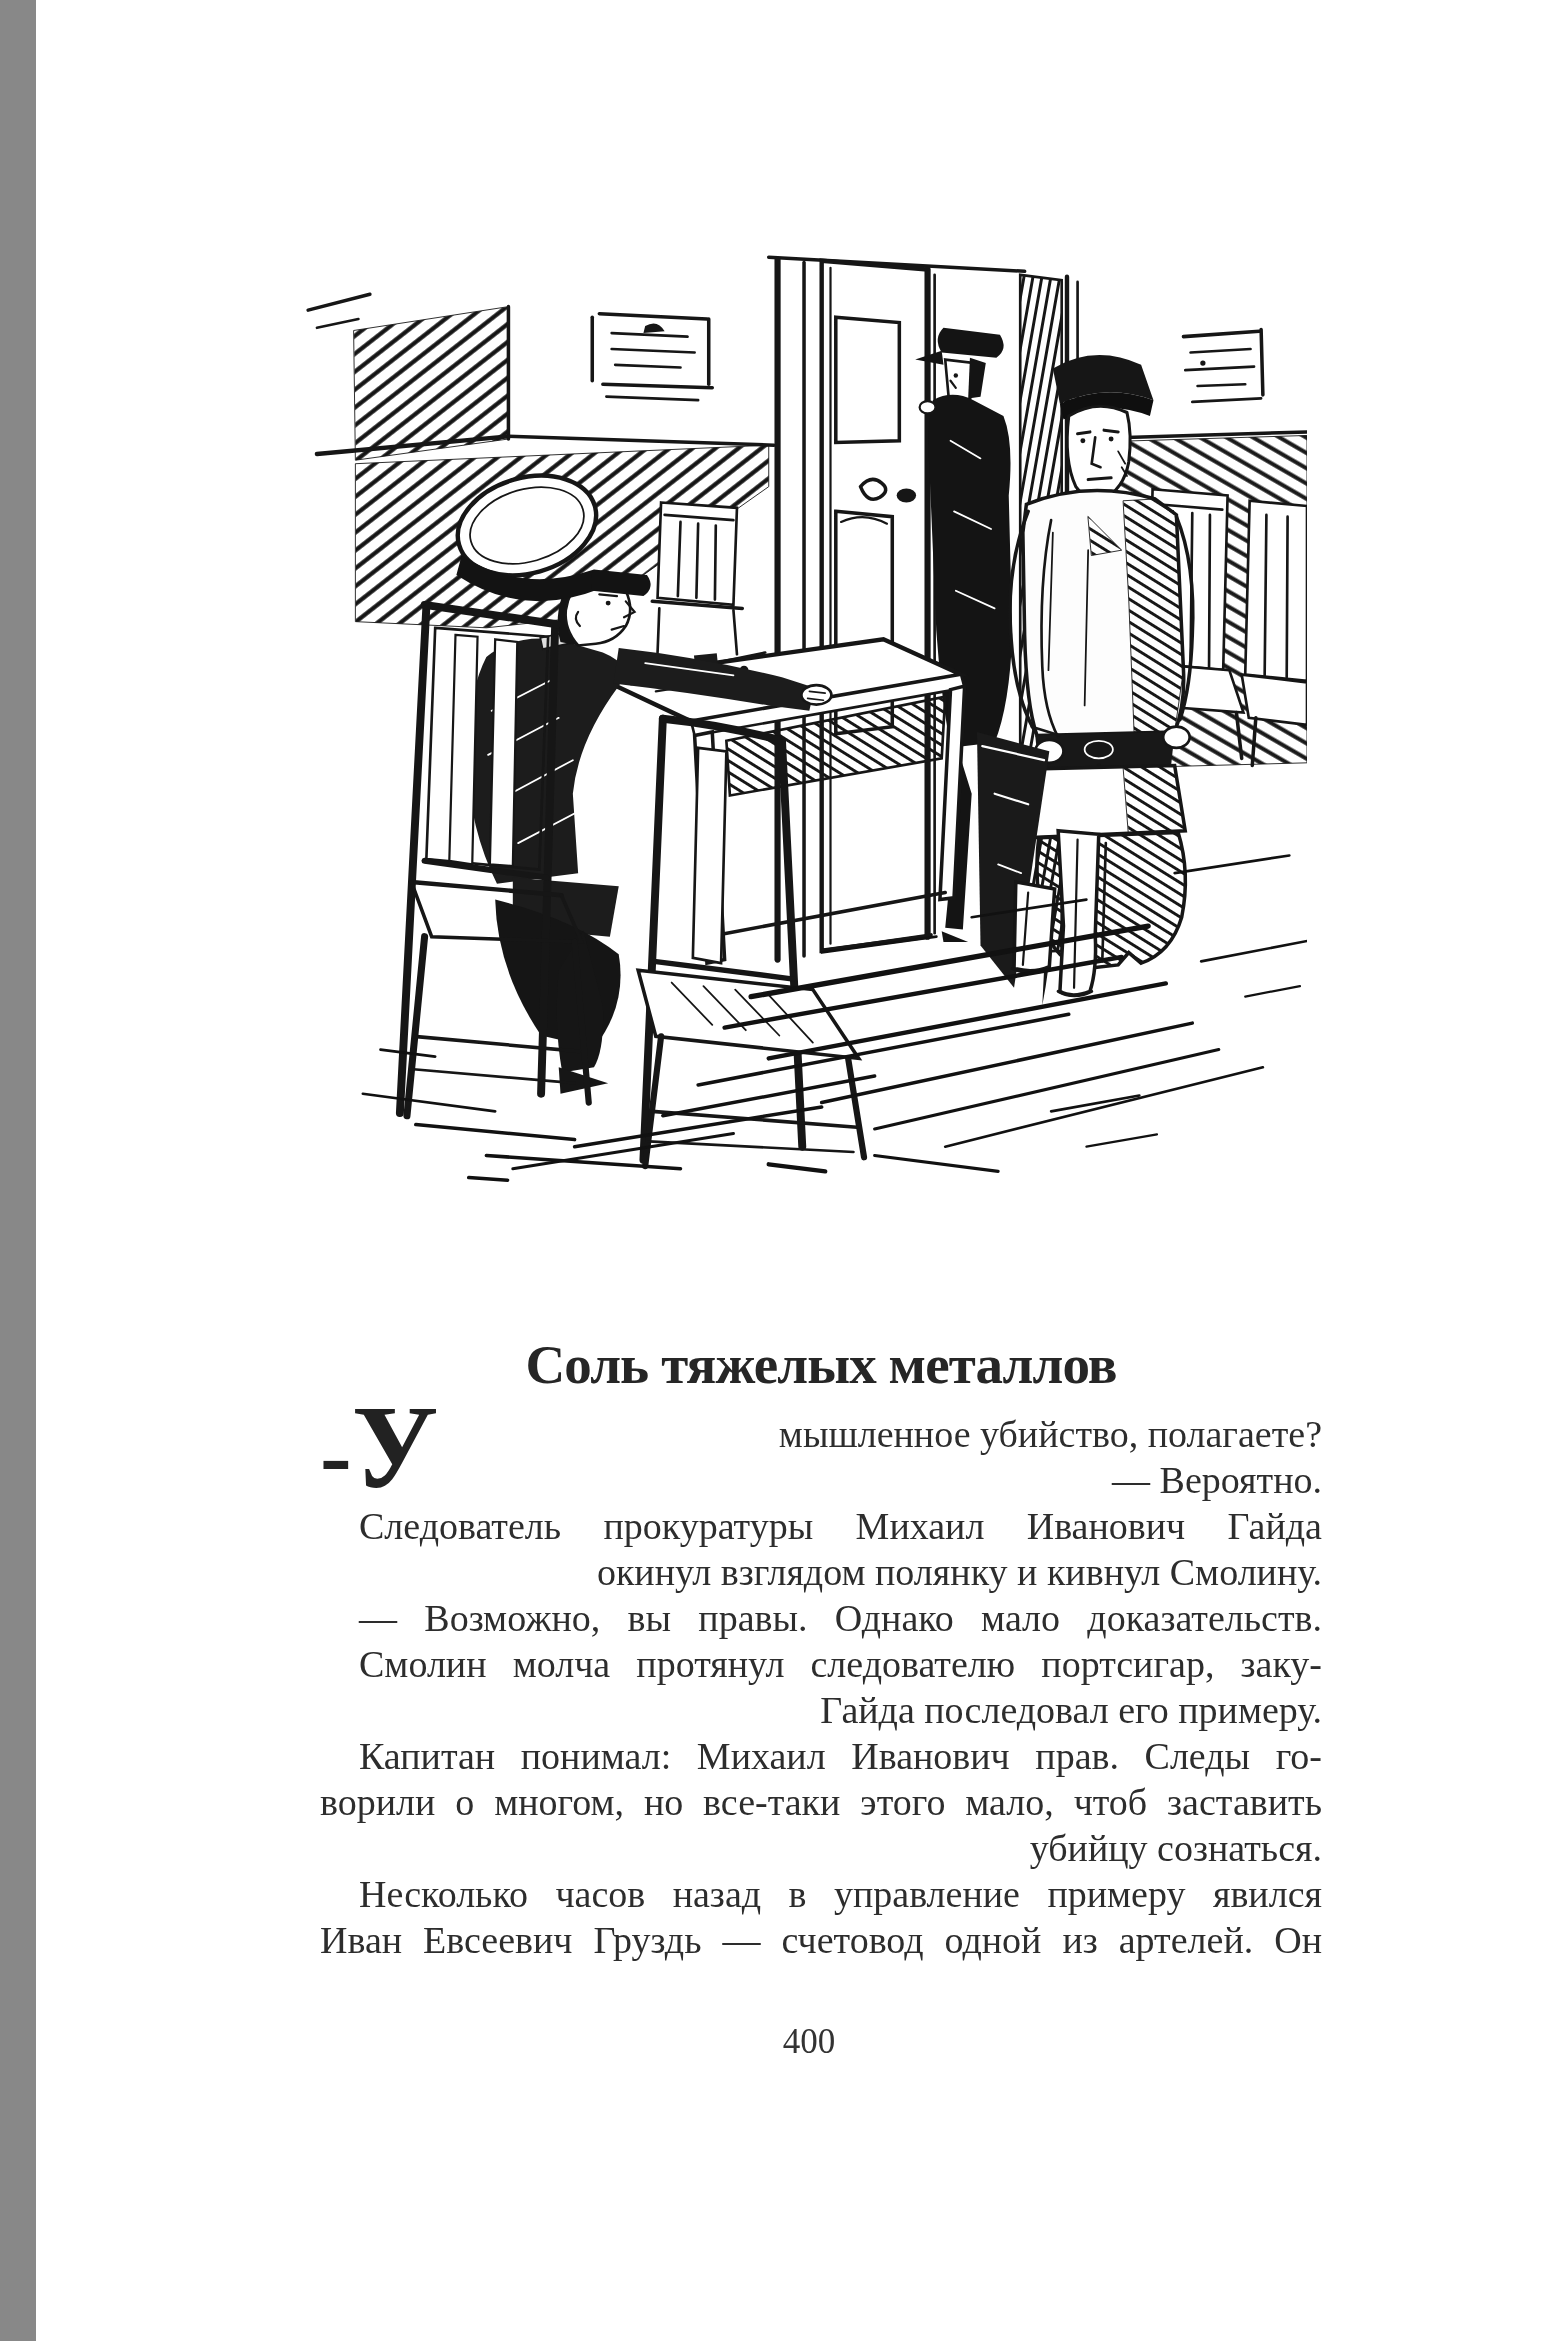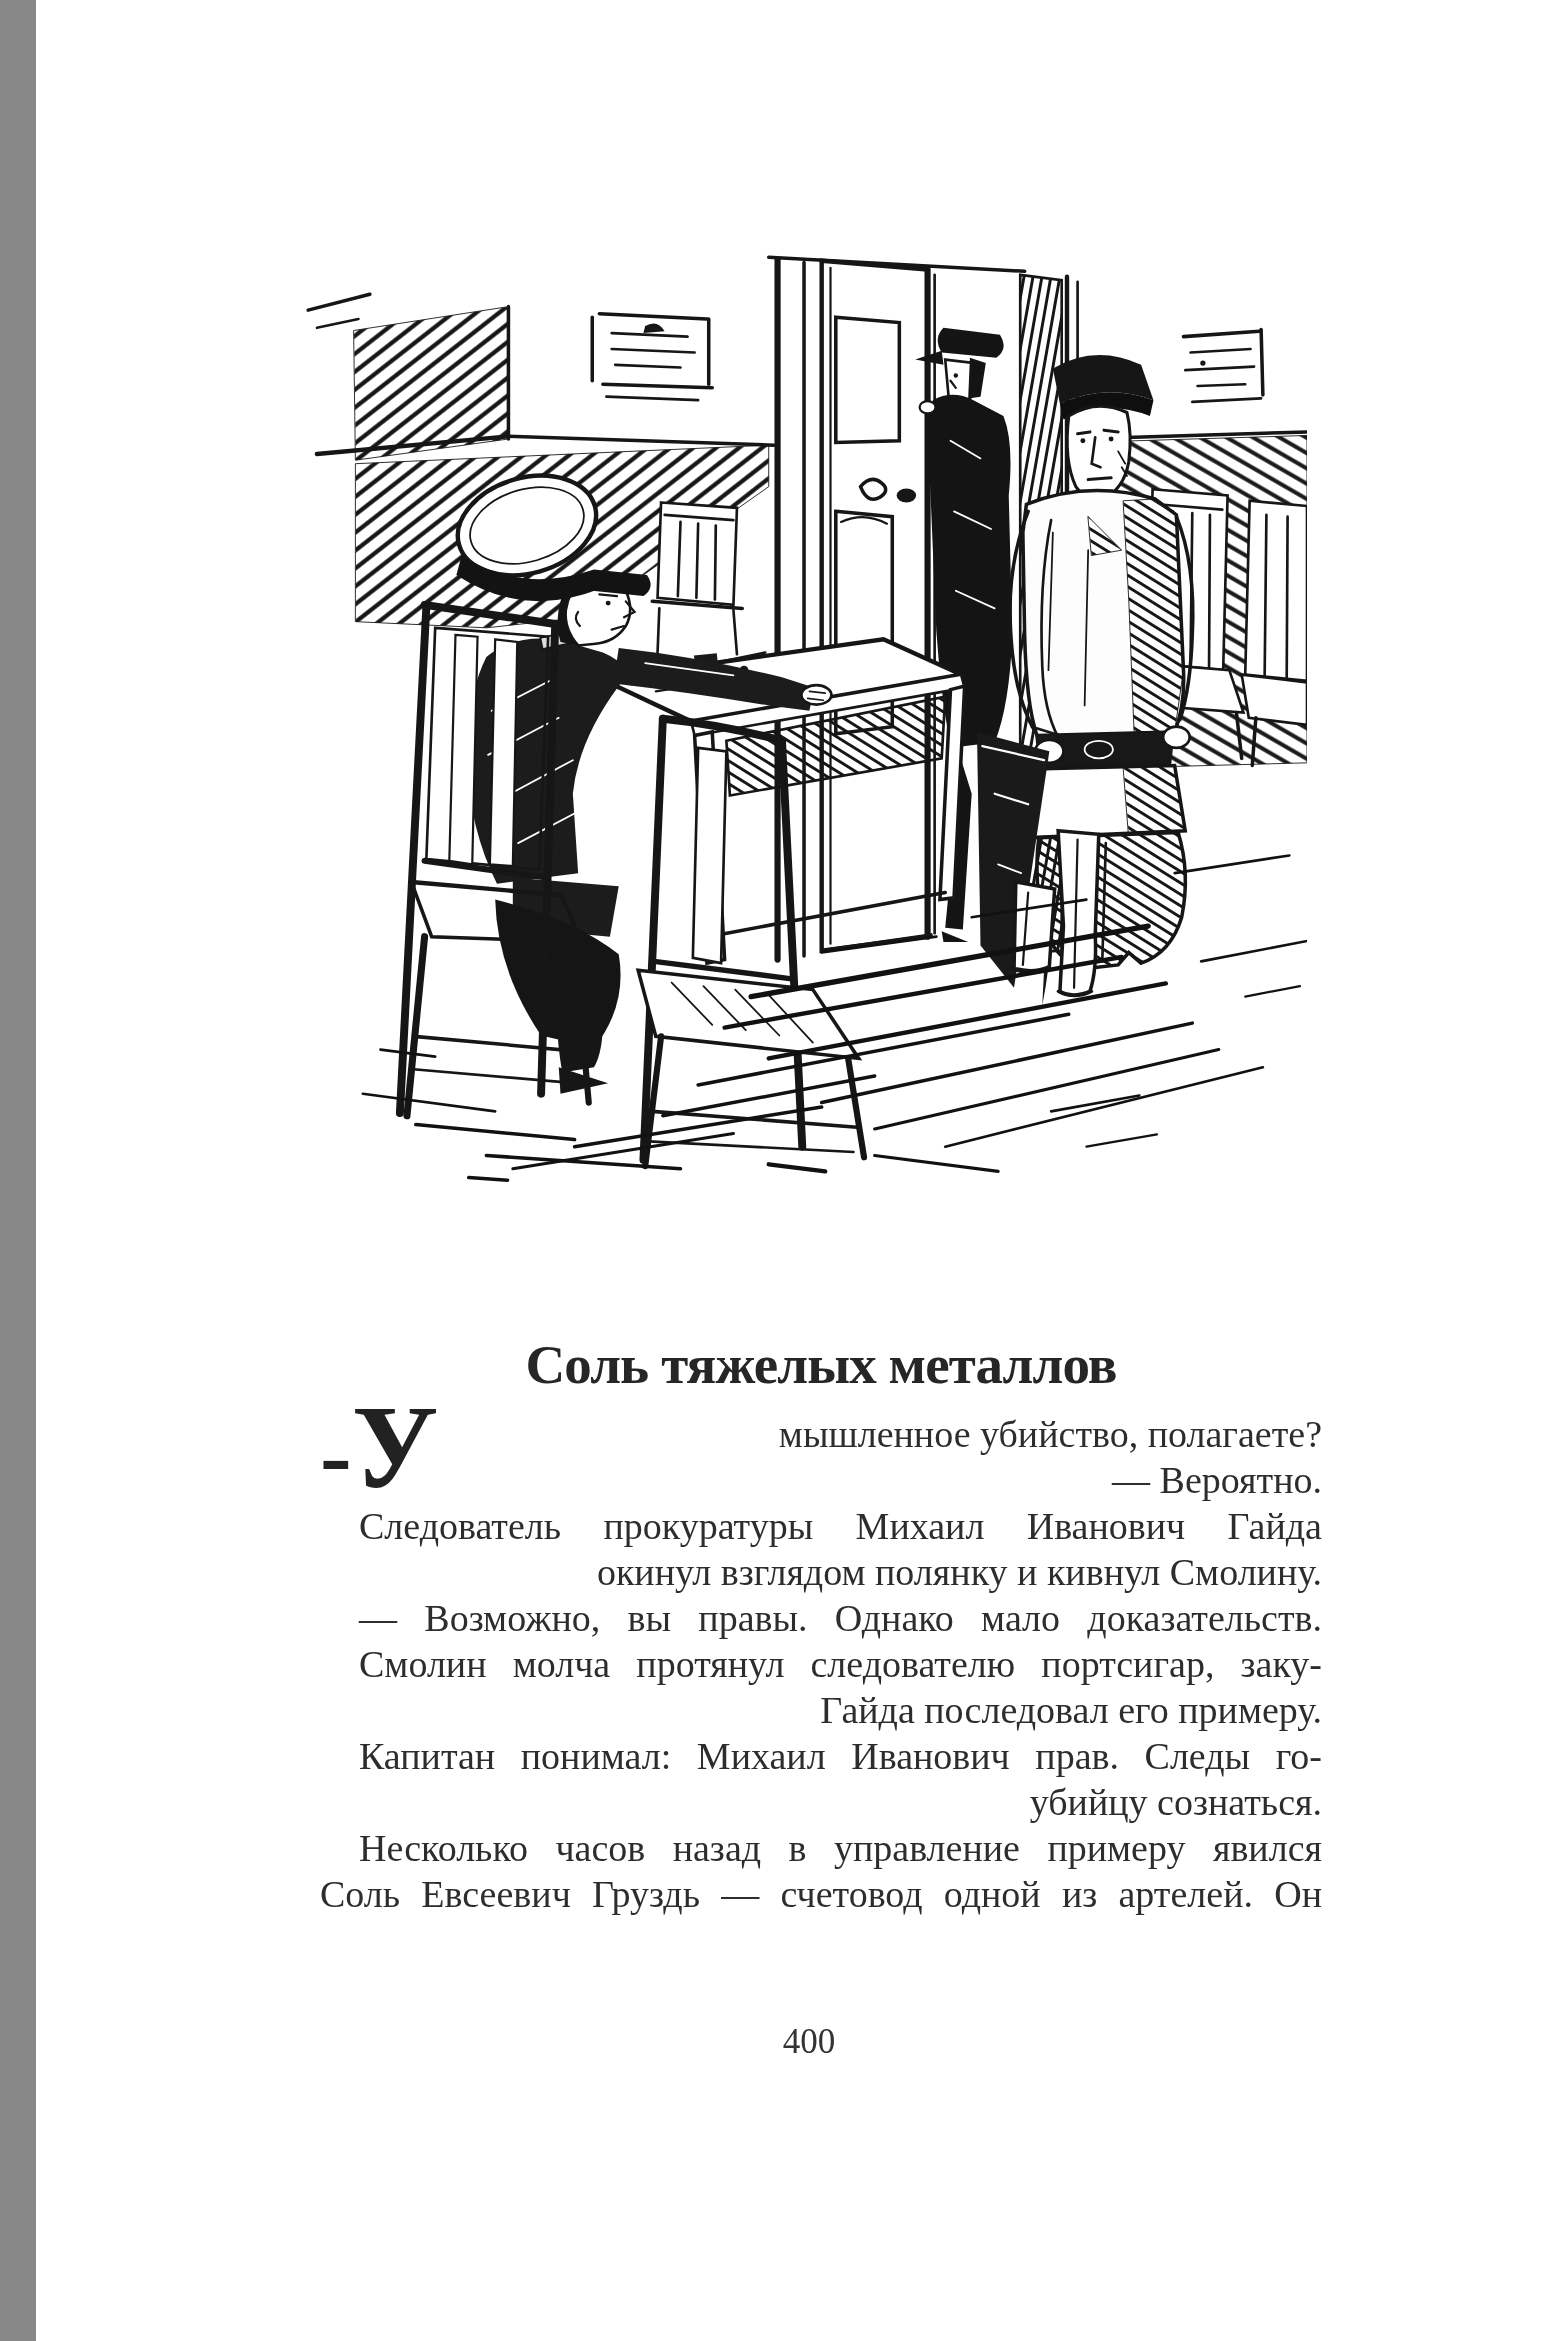--- a/index.html
+++ b/index.html
@@ -350,21 +350,22 @@
       </div>
       <div class="bline">мышленное убийство, полагаете?</div>
       <div class="bline">— Вероятно.</div>
     </div>
     <div class="bline ind jfull">Следователь прокуратуры Михаил Иванович Гайда</div>
     <div class="bline">окинул взглядом полянку и кивнул Смолину.</div>
     <div class="bline ind jfull">— Возможно, вы правы. Однако мало доказательств.</div>
     <div class="bline ind jfull">Смолин молча протянул следователю портсигар, заку-</div>
     <div class="bline ind">Гайда последовал его примеру.</div>
     <div class="bline ind jfull">Капитан понимал: Михаил Иванович прав. Следы го-</div>
+    <div class="bline jfull">ворили о многом, но все-таки этого мало, чтоб заставить</div>
     <div class="bline">убийцу сознаться.</div>
     <div class="bline ind jfull">Несколько часов назад в управление примеру явился</div>
-    <div class="bline jfull">Соль Евсеевич Груздь — счетовод одной из артелей. Он</div>
+    <div class="bline jfull">Иван Евсеевич Груздь — счетовод одной из артелей. Он</div>
   </div>
 
   <div class="page-number">400</div>
 
 </div>
 
 
 </body></html>

